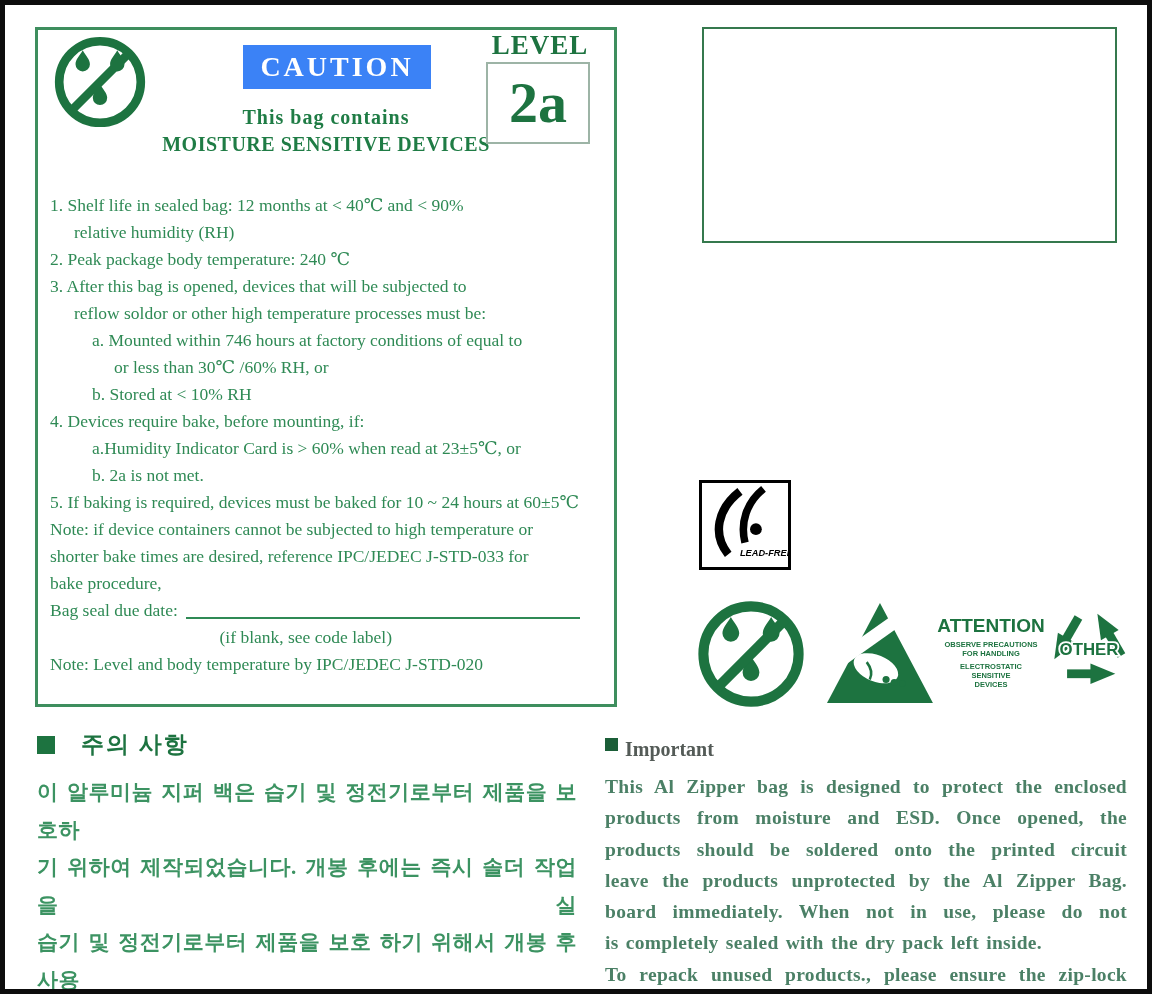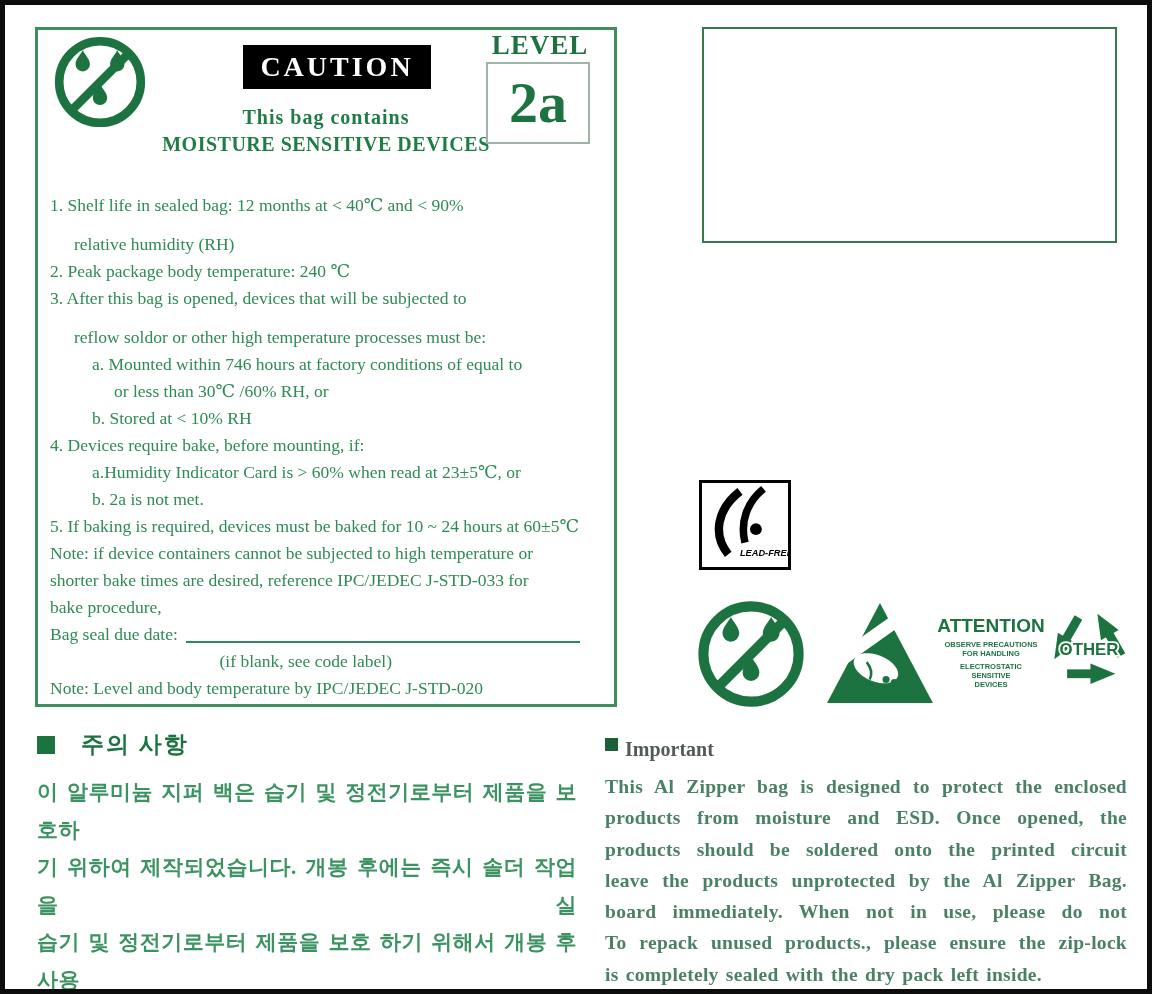--- a/index.html
+++ b/index.html
@@ -13,21 +13,21 @@
     overflow:hidden;
   }
   
   .caution-box{
     position:absolute;left:30px;top:22px;width:582px;height:680px;
     border:3px solid #3e8e5e;box-sizing:border-box;
   }
   .drops-icon-small{position:absolute;left:14px;top:4px;width:96px;height:96px;}
   .caution-bar{
     position:absolute;left:205px;top:15px;width:188px;height:44px;
-    background:#000000;color:#ffffff;
+    background:#3b82f6;color:#ffffff;
     display:flex;align-items:center;justify-content:center;
     font-size:28px;font-weight:bold;letter-spacing:3px;
   }
   .bag-contains{
     position:absolute;left:0;top:76px;width:100%;text-align:center;
     color:#1f7c45;font-weight:bold;font-size:20px;letter-spacing:1px;
   }
   .msd-title{
     position:absolute;left:0;top:103px;width:100%;text-align:center;
     color:#1f7c45;font-weight:bold;font-size:20px;letter-spacing:0.5px;
@@ -37,21 +37,21 @@
   .level-box{
     margin-top:2px;width:104px;height:82px;border:2px solid #9db4a6;box-sizing:border-box;
     display:flex;align-items:center;justify-content:center;
     color:#1d7340;font-size:58px;font-weight:bold;line-height:1;
   }
   .instructions{
     position:absolute;left:12px;top:162px;right:8px;
     color:#2f8a55;font-size:17.5px;line-height:27px;white-space:nowrap;
   }
   .iline{height:27px;}
-  .ind1{padding-left:24px;margin-top:12px;}
+  .ind1{padding-left:24px;}
   .ind2{padding-left:42px;}
   .ind3{padding-left:64px;}
   .bagseal{display:flex;align-items:flex-end;height:27px;}
   .bagseal .seal-line{flex:1;border-bottom:2px solid #2f8a55;margin:0 26px 5px 8px;}
   .seal-hint{height:27px;width:92%;text-align:center;}
   
   .blank-box{
     position:absolute;left:697px;top:22px;width:415px;height:216px;
     border:2px solid #35794d;box-sizing:border-box;background:#fff;
   }
@@ -221,17 +221,17 @@
   <div class="important">
     <div class="important-header">
       <span class="sq"></span>
       <span class="ih-text">Important</span>
     </div>
     <div class="impline jl">This Al Zipper bag is designed to protect the enclosed</div>
     <div class="impline jl">products from moisture and ESD. Once opened, the</div>
     <div class="impline jl">products should be soldered onto the printed circuit</div>
     <div class="impline jl">leave the products unprotected by the Al Zipper Bag.</div>
     <div class="impline jl">board immediately. When not in use, please do not</div>
+    <div class="impline">is completely sealed with the dry pack left inside.</div>
     <div class="impline jl">To repack unused products., please ensure the zip-lock</div>
-    <div class="impline">is completely sealed with the dry pack left inside.</div>
   </div>
 
 </div>
 
 </body></html>

